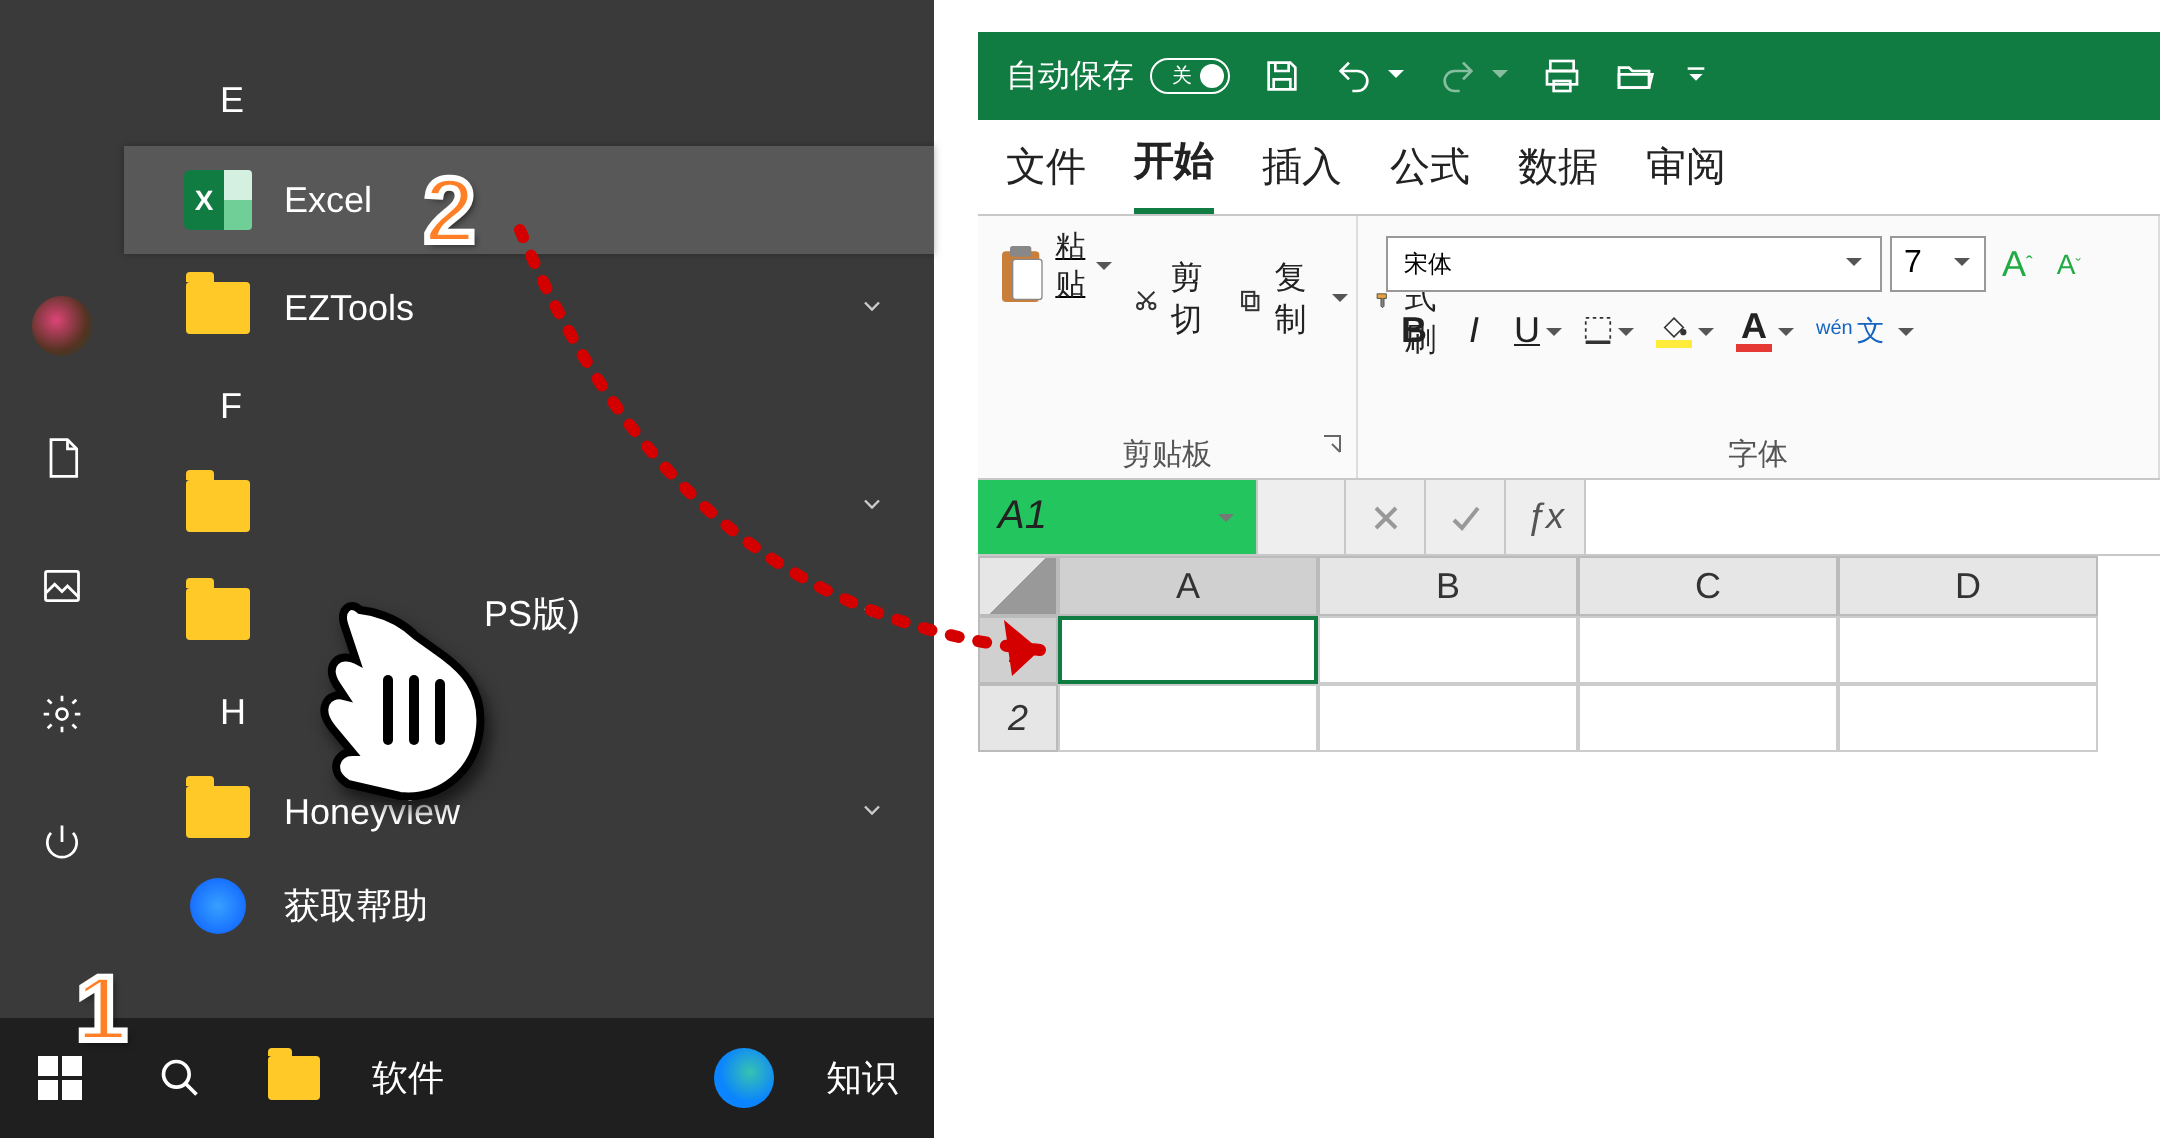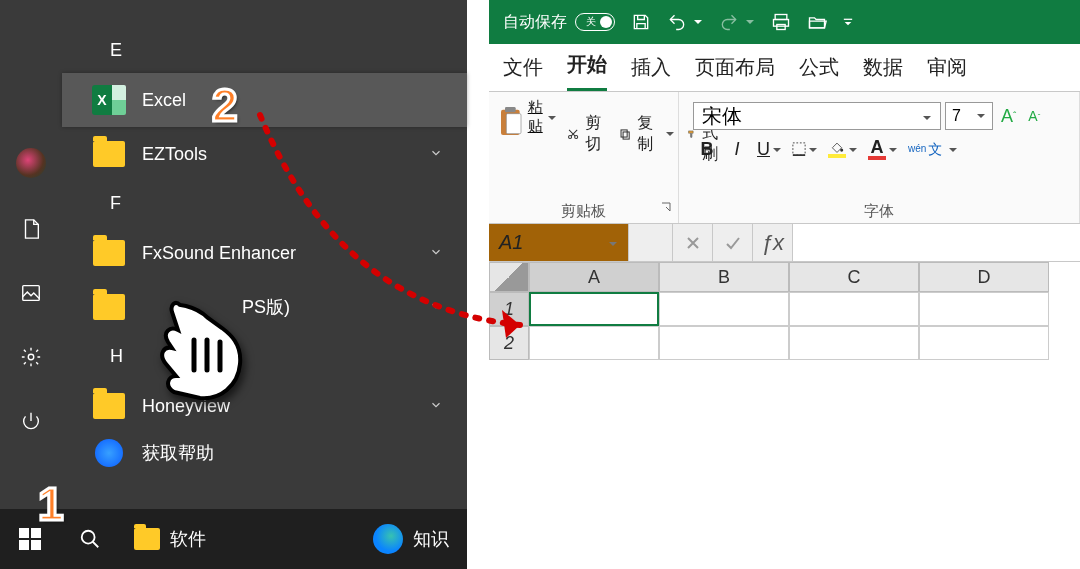--- a/index.html
+++ b/index.html
@@ -85,21 +85,21 @@
       padding-left: 0;
       position: relative;
     }
     .tb-btn { width: 60px; height:60px; display:flex; align-items:center; justify-content:center; color:#fff; }
     .tb-btn svg { width:22px; height:22px; }
     .win-logo {
       display:grid; grid-template-columns:1fr 1fr; grid-template-rows:1fr 1fr;
       gap:2px; width:22px; height:22px;
     }
     .win-logo span { background:#fff; }
-    .tb-app { display:flex; align-items:center; color:#fff; font-size:18px; gap:10px; padding: 0 14px; height:60px; }
+    .tb-app { display:flex; align-items:center; color:#fff; font-size:18px; gap:26px; padding: 0 14px; height:60px; }
     .tb-folder { width:26px; height:22px; background:#ffca28; border-radius:2px; position:relative; }
     .tb-folder::before{content:"";position:absolute;top:-4px;left:0;width:12px;height:4px;background:#ffca28;border-radius:2px 2px 0 0;}
     .tb-edge {
       width:30px; height:30px; border-radius:50%;
       background:radial-gradient(circle at 60% 40%, #37c2b1, #0a84ff 60%);
       display:flex; align-items:center; justify-content:center;
     }
 
     
     .step-badge {
@@ -112,21 +112,21 @@
     }
 
     
     .hand-cursor { position:absolute; z-index:25; filter: drop-shadow(3px 5px 4px rgba(0,0,0,.6)); }
 
     
     .arrow-path { position:absolute; z-index:15; pointer-events:none; }
 
     
     .excel-window {
-      position: absolute; left: 489px; top: 0;
+      position: absolute; left: 489px; top: 16px;
       width: 591px; height: 500px;
       background: #fff;
       border-left: none;
     }
     .titlebar {
       height: 44px; background:#107c41;
       display:flex; align-items:center;
       color:#fff; padding: 0 14px; gap: 16px;
     }
     .autosave { display:flex; align-items:center; gap:8px; font-size:16px; }
@@ -178,21 +178,21 @@
     .clip-small { display:flex; flex-direction:row; gap:4px; padding-top:4px; font-size:16px; color:#222; }
     .clip-row { display:flex; align-items:center; gap:6px; padding:2px 4px; }
     .clip-row svg{width:18px;height:18px;}
 
     
     .font-inner { display:flex; flex-direction:column; gap:6px; padding:6px 6px 0; }
     .font-row { display:flex; align-items:center; gap:4px; }
     .font-name {
       width: 248px; height: 28px; border:1px solid #999;
       background:#fff; display:flex; align-items:center;
-      padding: 0 8px; font-size:20px; justify-content:space-between;
+      padding: 0 8px; font-size:12px; justify-content:space-between;
     }
     .font-size {
       width: 48px; height:28px; border:1px solid #999; background:#fff;
       display:flex; align-items:center; padding:0 6px; font-size:16px;
       justify-content:space-between;
     }
     .aa-inc, .aa-dec { font-size: 18px; display:flex; align-items:center; color:#2a4; padding:0 4px; }
     .aa-dec { font-size:14px; color:#2a4; }
     .font-btns { display:flex; align-items:center; gap:2px; font-size:18px; }
     .fbtn { min-width:28px; height:26px; display:flex; align-items:center; justify-content:center; padding:0 4px; gap:2px; color:#222; }
@@ -203,21 +203,21 @@
 
     
     .name-formula {
       height: 38px; display:flex; align-items:stretch;
       border-bottom:1px solid #c8c8c8;
     }
     .name-box {
       width: 140px; border-right:1px solid #c8c8c8;
       display:flex; align-items:center; padding: 0 10px;
       font-size: 20px; font-style: italic; color:#222;
-      justify-content:space-between; background:#a16207;
+      justify-content:space-between; background:#22c55e;
     }
     .fb-gap { width: 44px; background:#eee; border-right:1px solid #c8c8c8;}
     .fb-btn { width:40px; display:flex; align-items:center; justify-content:center; color:#999; border-right:1px solid #c8c8c8; background:#eee;}
     .fb-btn svg{width:16px;height:16px;}
     .formula-input { flex:1; background:#fff; }
 
     
     .sheet { display:grid; grid-template-columns: 40px 130px 130px 130px 130px; }
     .col-head, .row-head, .corner {
       background:#e6e6e6; border:1px solid #bbb;
@@ -290,21 +290,20 @@
               <path d="M6 9l6 6 6-6"></path>
             </svg></span>
       </div>
 
       <div class="letter-header">F</div>
 
       <div class="app-item">
         <div class="app-icon">
             <div class="folder-icon"></div>
           </div>
-        <span>FxSound Enhancer</span>
         <span class="chevron"><svg viewBox="0 0 24 24" fill="none" stroke="currentColor" stroke-width="2">
               <path d="M6 9l6 6 6-6"></path>
             </svg></span>
       </div>
 
       <div class="app-item">
         <div class="app-icon">
             <div class="folder-icon"></div>
           </div>
         <span style="margin-left:100px;">PS版)</span>
@@ -425,21 +424,20 @@
     <span class="tiny-caret"><svg viewBox="0 0 12 12" fill="currentColor">
           <rect x="1" y="2" width="10" height="1.5"></rect>
           <path d="M2 6l4 4 4-4z"></path>
         </svg></span>
   </div>
 
   <div class="ribbon-tabs">
     <div class="ribbon-tab">文件</div>
     <div class="ribbon-tab active">开始</div>
     <div class="ribbon-tab">插入</div>
-    <div class="ribbon-tab">页面布局</div>
     <div class="ribbon-tab">公式</div>
     <div class="ribbon-tab">数据</div>
     <div class="ribbon-tab">审阅</div>
   </div>
 
   <div class="ribbon-body">
 
     <div class="ribbon-group" style="width:190px;">
       <div class="clip-inner">
         <div class="paste-big">
@@ -571,21 +569,21 @@
     <div class="fb-btn">
         <svg viewBox="0 0 16 16" stroke="currentColor" stroke-width="2">
           <path d="M3 3l10 10M13 3L3 13"></path>
         </svg>
       </div>
     <div class="fb-btn">
         <svg viewBox="0 0 16 16" stroke="currentColor" stroke-width="2" fill="none">
           <path d="M2 9l4 4L14 3"></path>
         </svg>
       </div>
-    <div class="fb-btn" style="font-style:italic; color:#555; font-size:22px;">ƒx</div>
+    <div class="fb-btn" style="font-style:italic; color:#555; font-size:18px;">ƒx</div>
     <div class="formula-input"></div>
   </div>
 
   <div class="sheet">
     <div class="corner"></div>
     <div class="col-head active">A</div>
     <div class="col-head">B</div>
     <div class="col-head">C</div>
     <div class="col-head">D</div>
 

